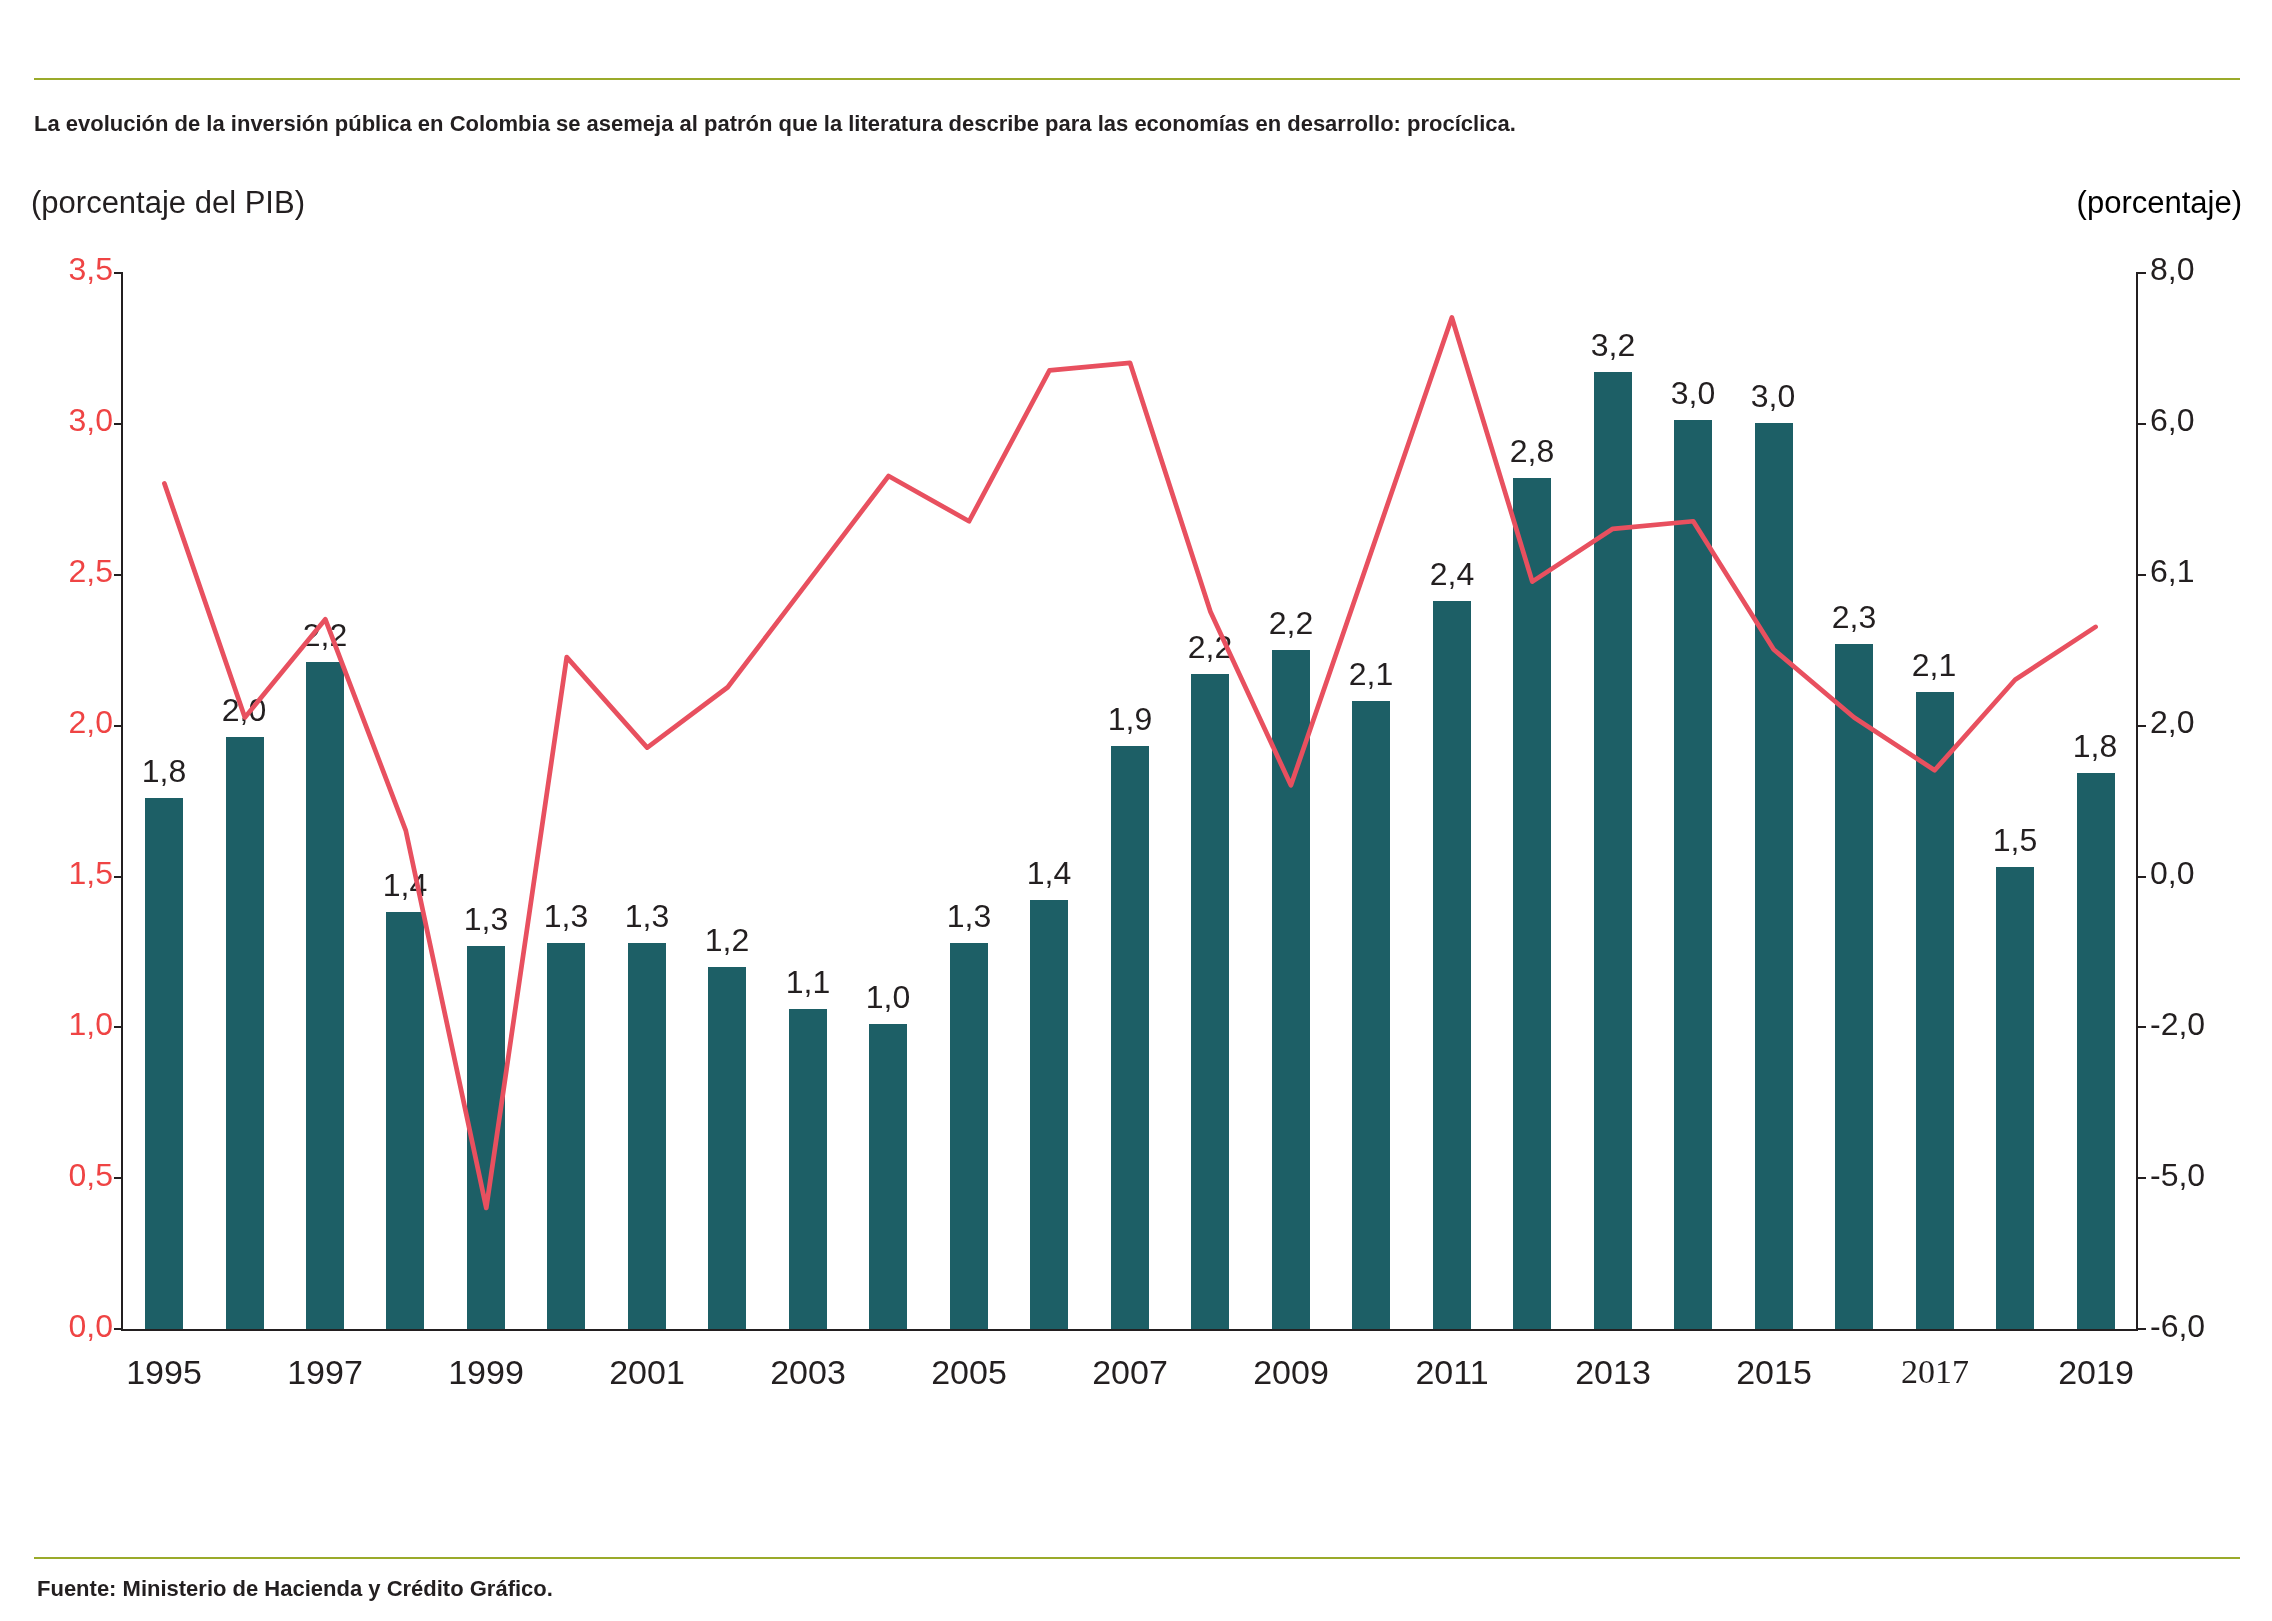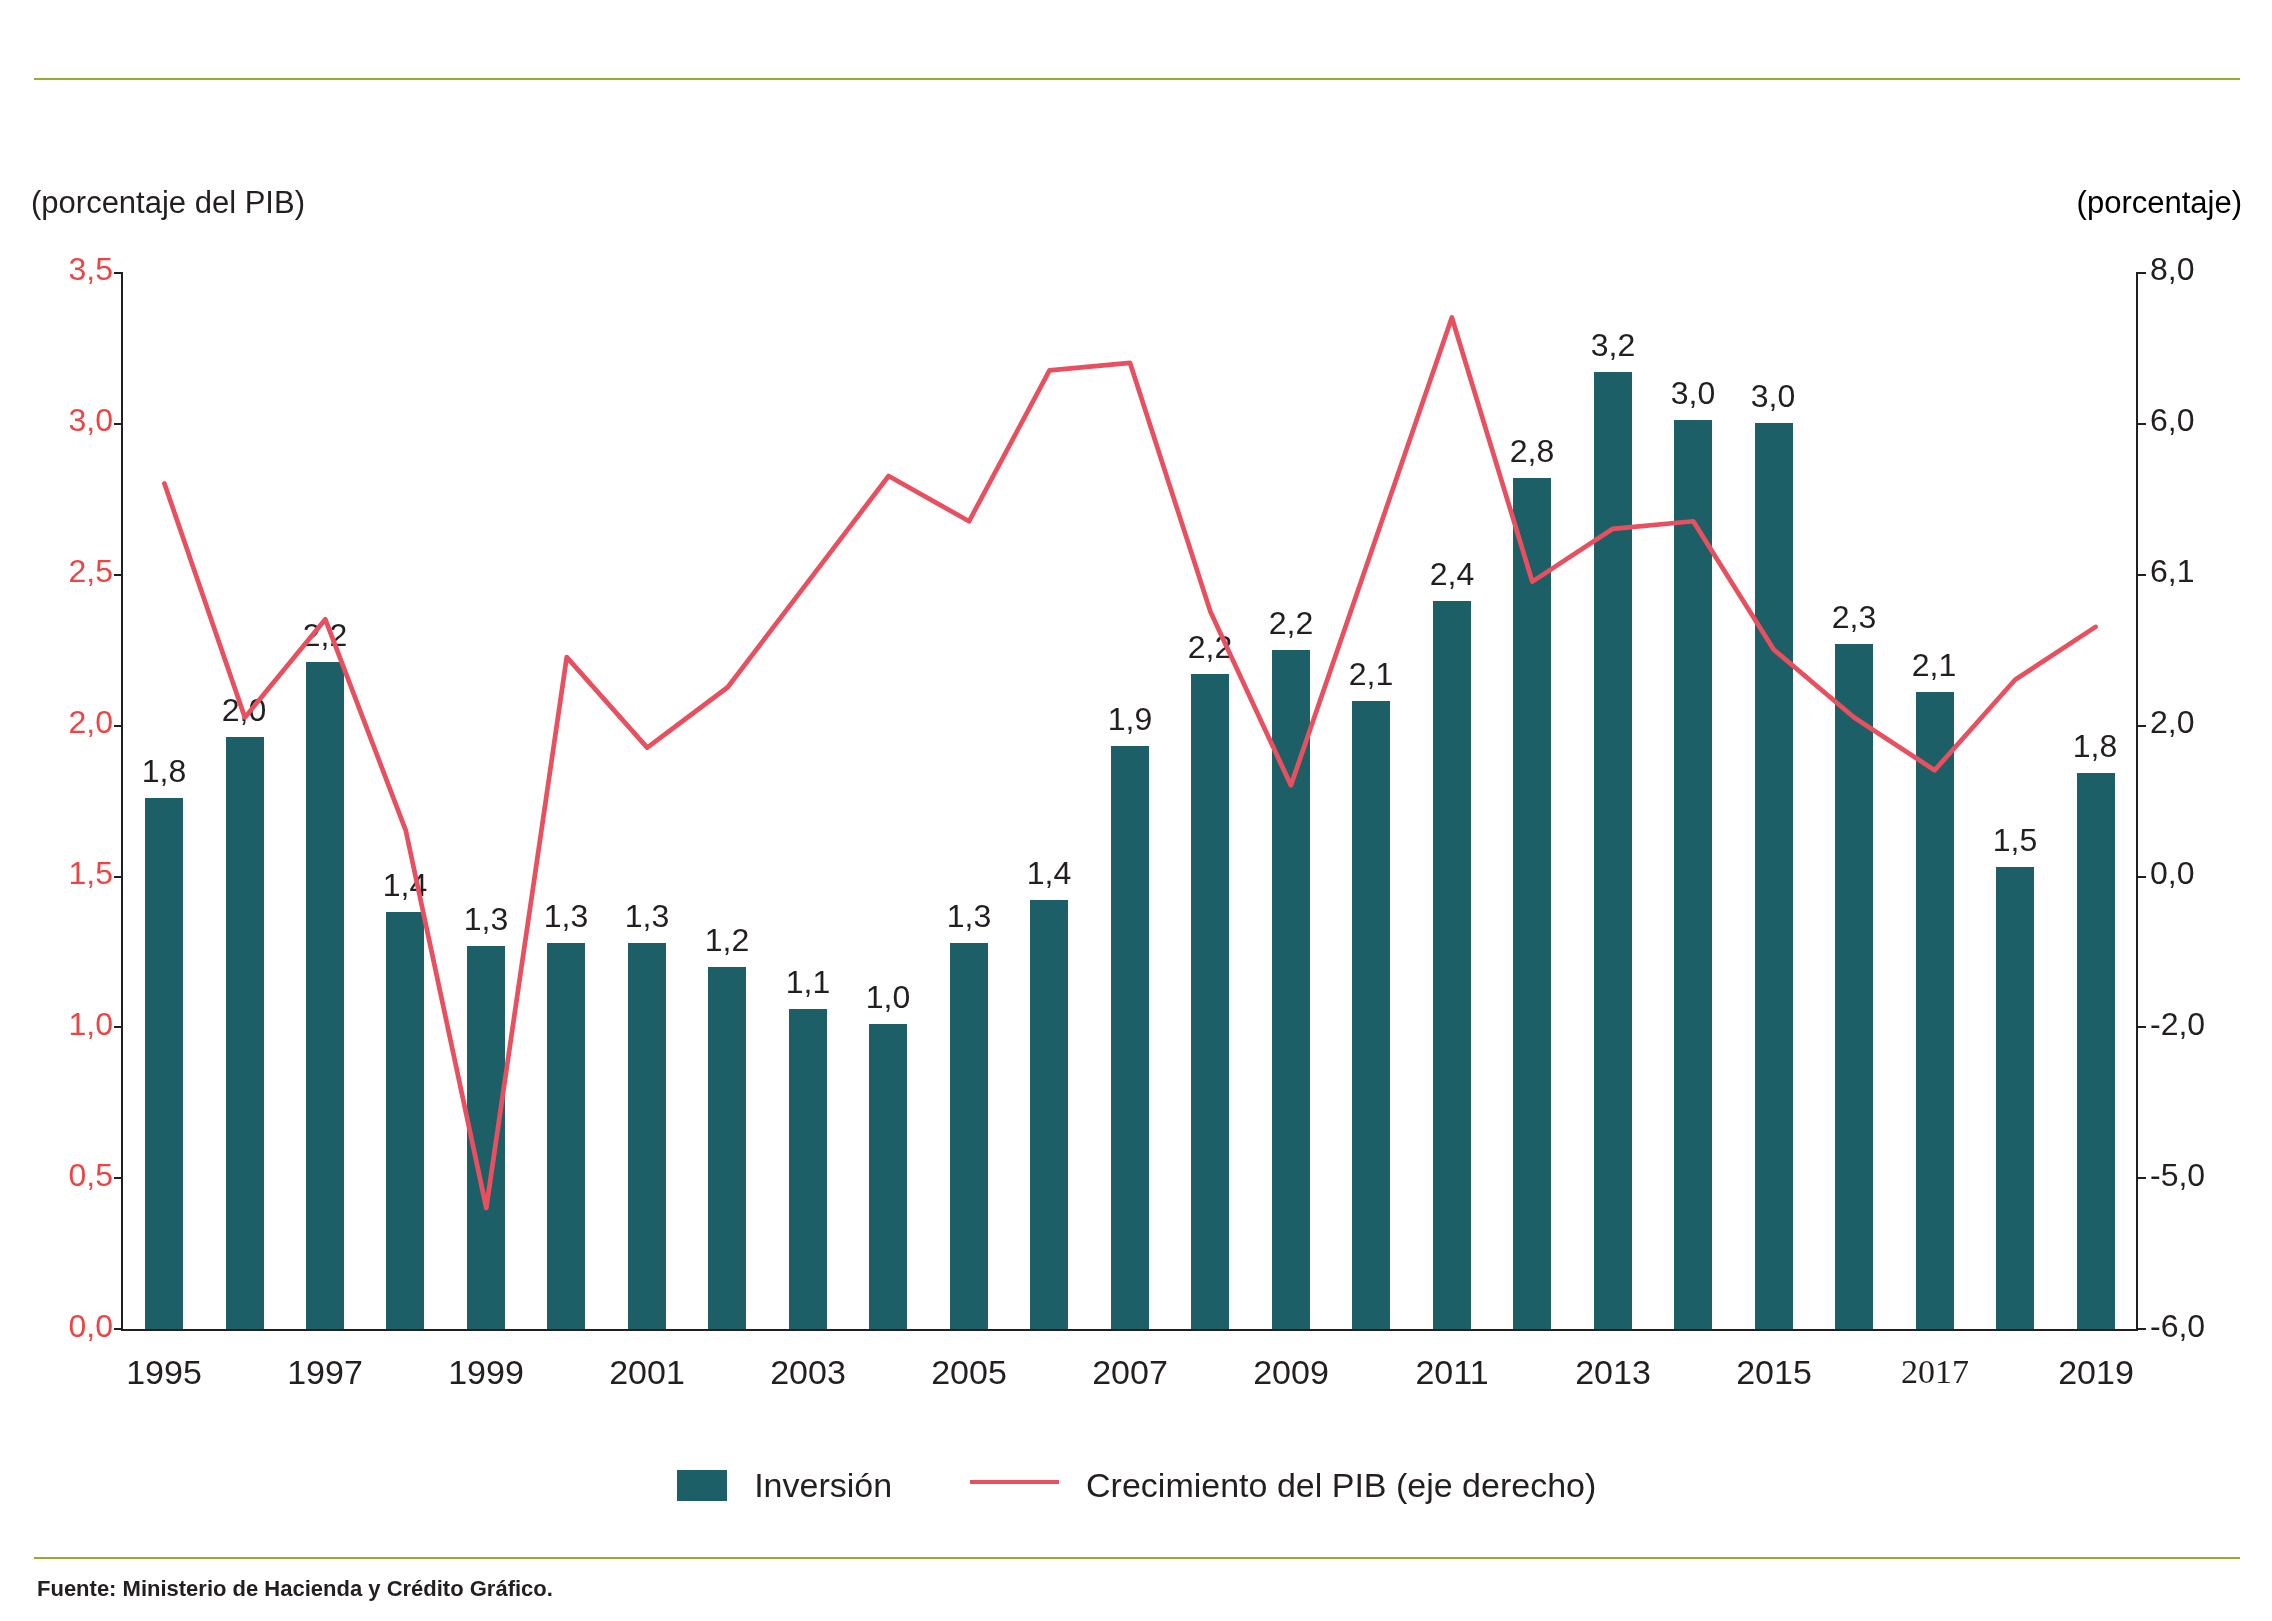--- a/index.html
+++ b/index.html
@@ -60,20 +60,21 @@
 
   .bottom-rule{position:absolute;left:34px;top:1557px;width:2206px;height:2.4px;background:#9aaa2a;}
   .source{position:absolute;left:37px;top:1576px;font-size:22px;font-weight:bold;color:#231f20;}
 </style>
 </head>
 <body>
 
 <div class="page">
 
   <div class="title-rule"></div>
+  <div class="subtitle">La evolución de la inversión pública en Colombia se asemeja al patrón que la literatura describe para las economías en desarrollo: procíclica.</div>
 
   <div class="axis-unit-left">(porcentaje del PIB)</div>
   <div class="axis-unit-right">(porcentaje)</div>
 
   <div id="plot-area">
     <div class="axis-line yaxis-left"></div>
     <div class="axis-line yaxis-right"></div>
     <div class="axis-line xaxis"></div>
   <div class="ytick" style="left: 12px; top: 1308px;">0,0</div>
       <div class="tickmark" style="left: 114px; top: 1328px;"></div>
@@ -169,28 +170,18 @@
       <div class="xlabel" style="left: 1536px; width: 154px; top: 1353px;">2013</div>
       <div class="xlabel" style="left: 1697px; width: 154px; top: 1353px;">2015</div>
       <div class="xlabel" style="left: 1858px; width: 154px; top: 1353px; font-family: Liberation Serif, serif;">2017</div>
       <div class="xlabel" style="left: 2019px; width: 154px; top: 1353px;">2019</div>
     </div>
 
   <svg class="linesvg" viewBox="0 0 3839 2739" width="2273" height="1621">
     <polyline id="pib-line" fill="none" stroke="#e8505f" stroke-width="8" stroke-linejoin="round" stroke-linecap="round" points="276.98,817.0000000000002 412.94,1212.25 548.9000000000001,1046.5 684.86,1403.5 820.82,2041 956.7800000000001,1110.2499999999998 1092.74,1263.25 1228.7,1161.25 1364.66,982.75 1500.6200000000001,804.25 1636.5800000000002,880.75 1772.5400000000002,625.75 1908.5,612.9999999999998 2044.46,1033.75 2180.42,1327 2316.38,931.75 2452.34,536.5 2588.3,982.75 2724.26,893.5 2860.2200000000003,880.75 2996.1800000000003,1097.5 3132.1400000000003,1212.25 3268.1000000000004,1301.5 3404.0600000000004,1148.5000000000002 3540.02,1059.2499999999998"></polyline>
   </svg>
 
-  <div class="legend">
-    <span class="legend-item">
-      <span class="legend-swatch"></span>
-      <span class="legend-text">Inversión</span>
-    </span>
-    <span class="legend-item">
-      <span class="legend-line"></span>
-      <span class="legend-text">Crecimiento del PIB (eje derecho)</span>
-    </span>
-  </div>
 
   <div class="bottom-rule"></div>
   <div class="source">Fuente: Ministerio de Hacienda y Crédito Gráfico.</div>
 
 </div>
 
 
 </body></html>

